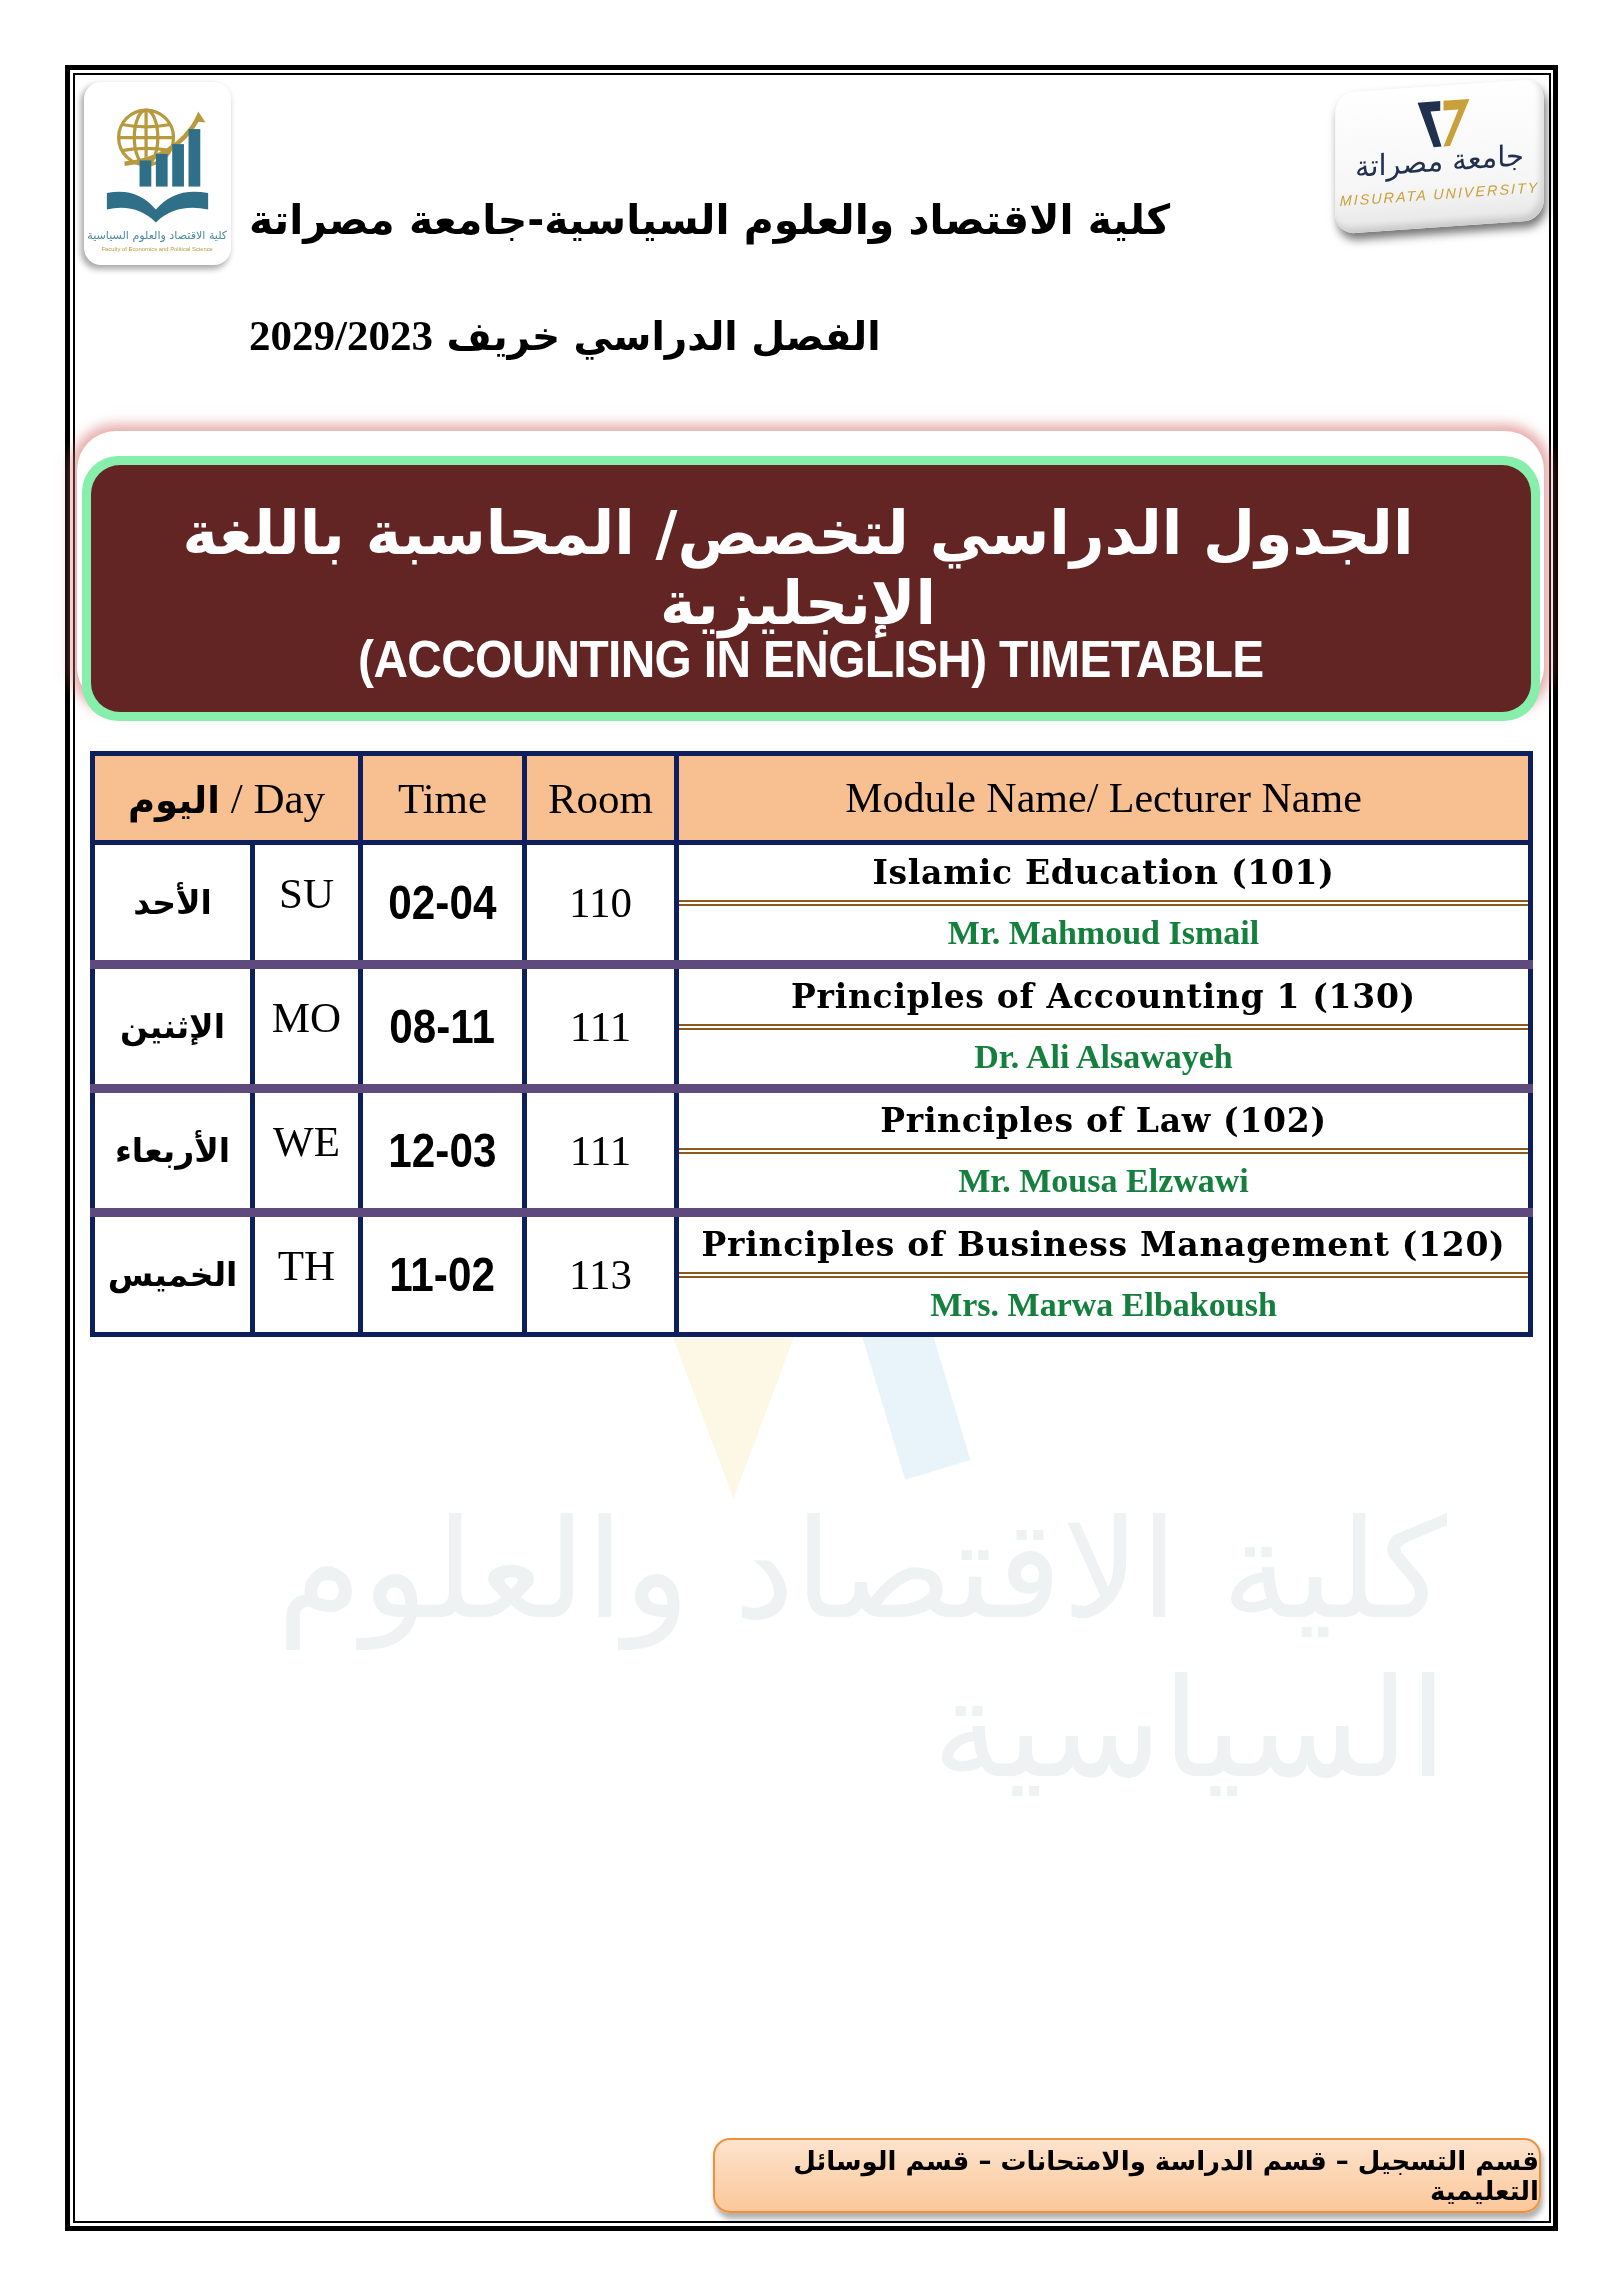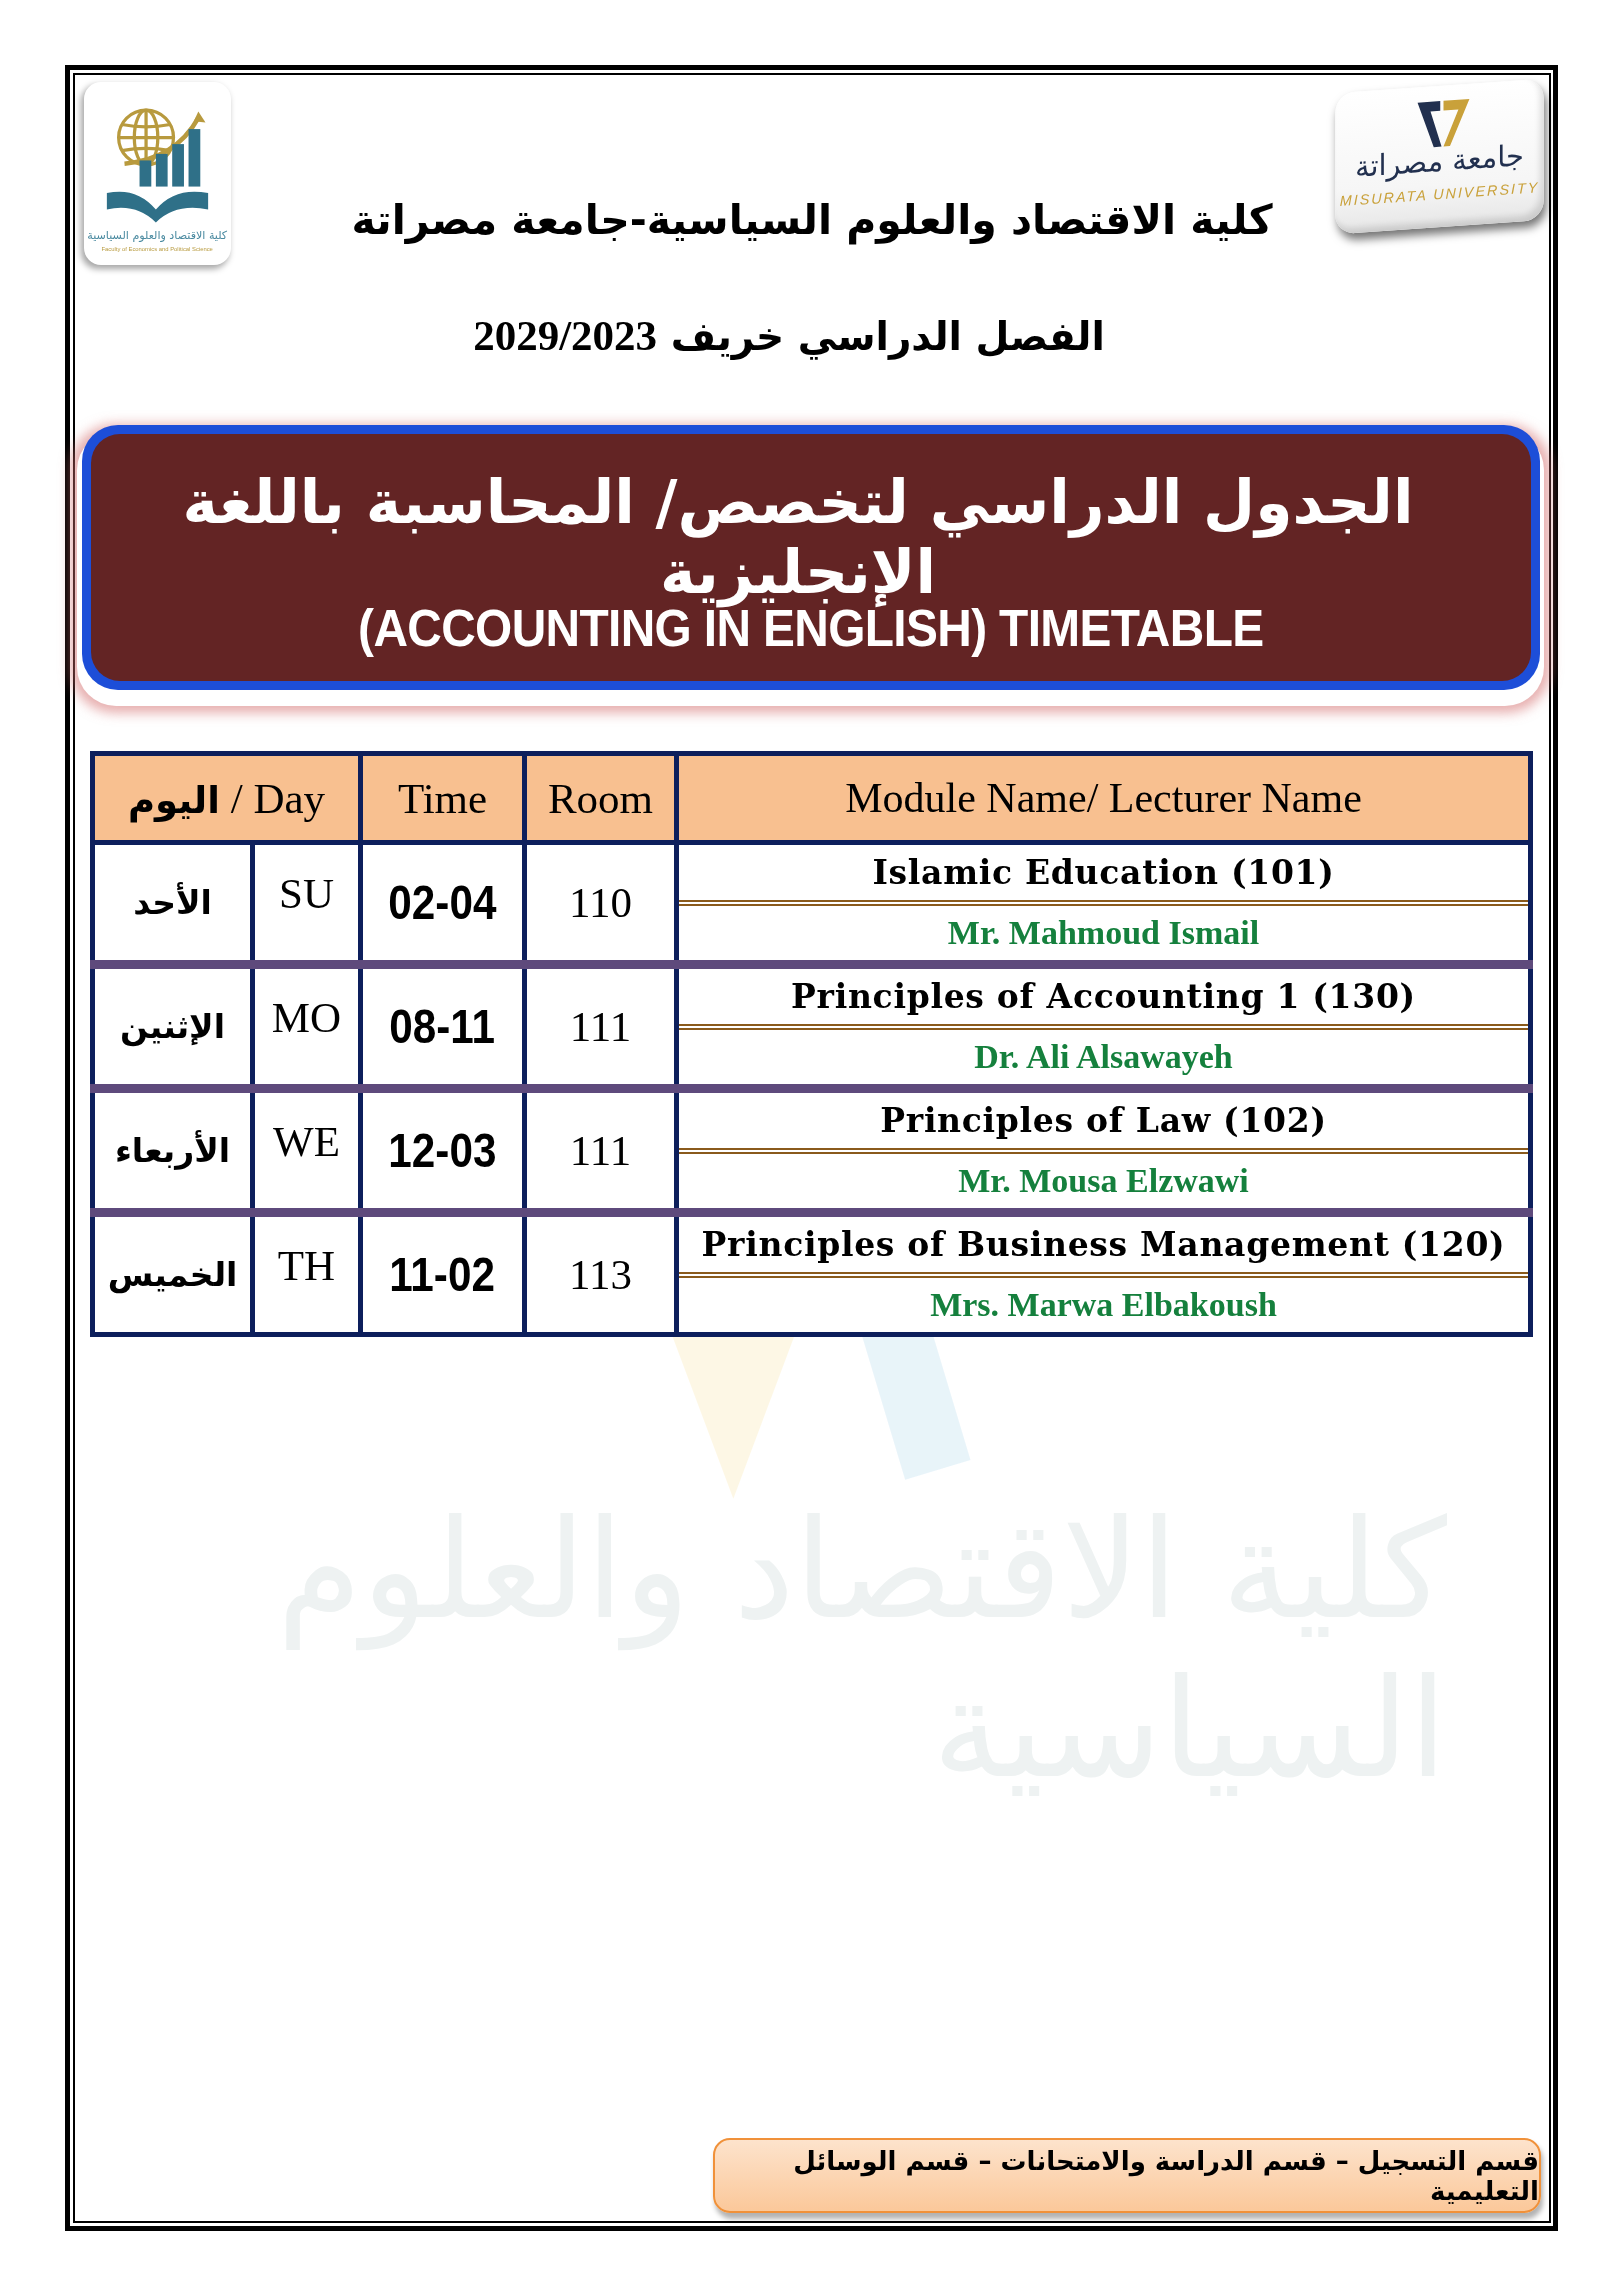--- a/index.html
+++ b/index.html
@@ -27,32 +27,32 @@
                 background: linear-gradient(180deg,#ffffff 0%,#f6f6f6 70%,#e6e6e6 100%);
                 border-radius: 19.6px; transform: rotate(-4deg) skewX(-4deg);
                 box-shadow: 2.6px 6.5px 9.2px rgba(0,0,0,0.55), inset -3.9px -5.2px 6.5px rgba(0,0,0,0.12); }
   .logo-right .mu-text { position: absolute; left: 0; right: 0; bottom: 25px; text-align: center;
                          font-family: "Liberation Sans", sans-serif; font-style: italic;
                          font-size: 14.4px; letter-spacing: 2px; color: #c9a13a; }
   .logo-right .ar-text { position: absolute; left: 0; right: 0; top: 58px; text-align: center;
                          font-family: "DejaVu Serif", serif; font-size: 29px; color: #22304f; direction: rtl; }
 
   
-  .title-ar { position: absolute; left: 249px; width: 1126px; text-align: center; direction: rtl;
+  .title-ar { position: absolute; left: 249px; width: 1126px; text-align: left; direction: rtl;
               font-family: "DejaVu Sans", sans-serif; font-weight: bold; color: #000; }
   .title-1 { top: 196px; font-size: 41px; }
   .title-2 { top: 311px; font-size: 39px; left: 249px; width: 1080px; }
   .title-2 .yr { font-family: "Liberation Serif", serif; font-size: 43px; }
 
   
   .banner-glow { position: absolute; left: 77px; top: 431px; width: 1467px; height: 275px;
                  border-radius: 39px;
                  box-shadow: 0 0 11.8px 6.5px rgba(212,110,110,0.55); }
-  .banner { position: absolute; left: 82px; top: 425px; width: 1458px; height: 265px;
-            background: #1d4ed8; border-radius: 36px; box-sizing: border-box; padding: 9.2px; }
+  .banner { position: absolute; left: 82px; top: 456px; width: 1458px; height: 265px;
+            background: #86efac; border-radius: 36px; box-sizing: border-box; padding: 9.2px; }
   .banner-inner { width: 100%; height: 100%; background: #632424; border-radius: 29px;
                   position: relative; box-sizing: border-box; }
   .banner-ar { position: absolute; top: 33px; left: 0; right: 26px; text-align: center; direction: rtl;
                font-family: "DejaVu Sans", sans-serif; font-weight: bold; font-size: 60px; color: #fff; }
   .banner-en { position: absolute; top: 164px; left: 0; right: 0; text-align: center;
                font-family: "Liberation Sans", sans-serif; font-weight: bold; font-size: 52px;
                color: #fff; letter-spacing: -0.7px; transform: scaleX(0.92); }
 
   
   .tt { position: absolute; left: 90px; top: 751px; width: 1438px; border-collapse: collapse;

